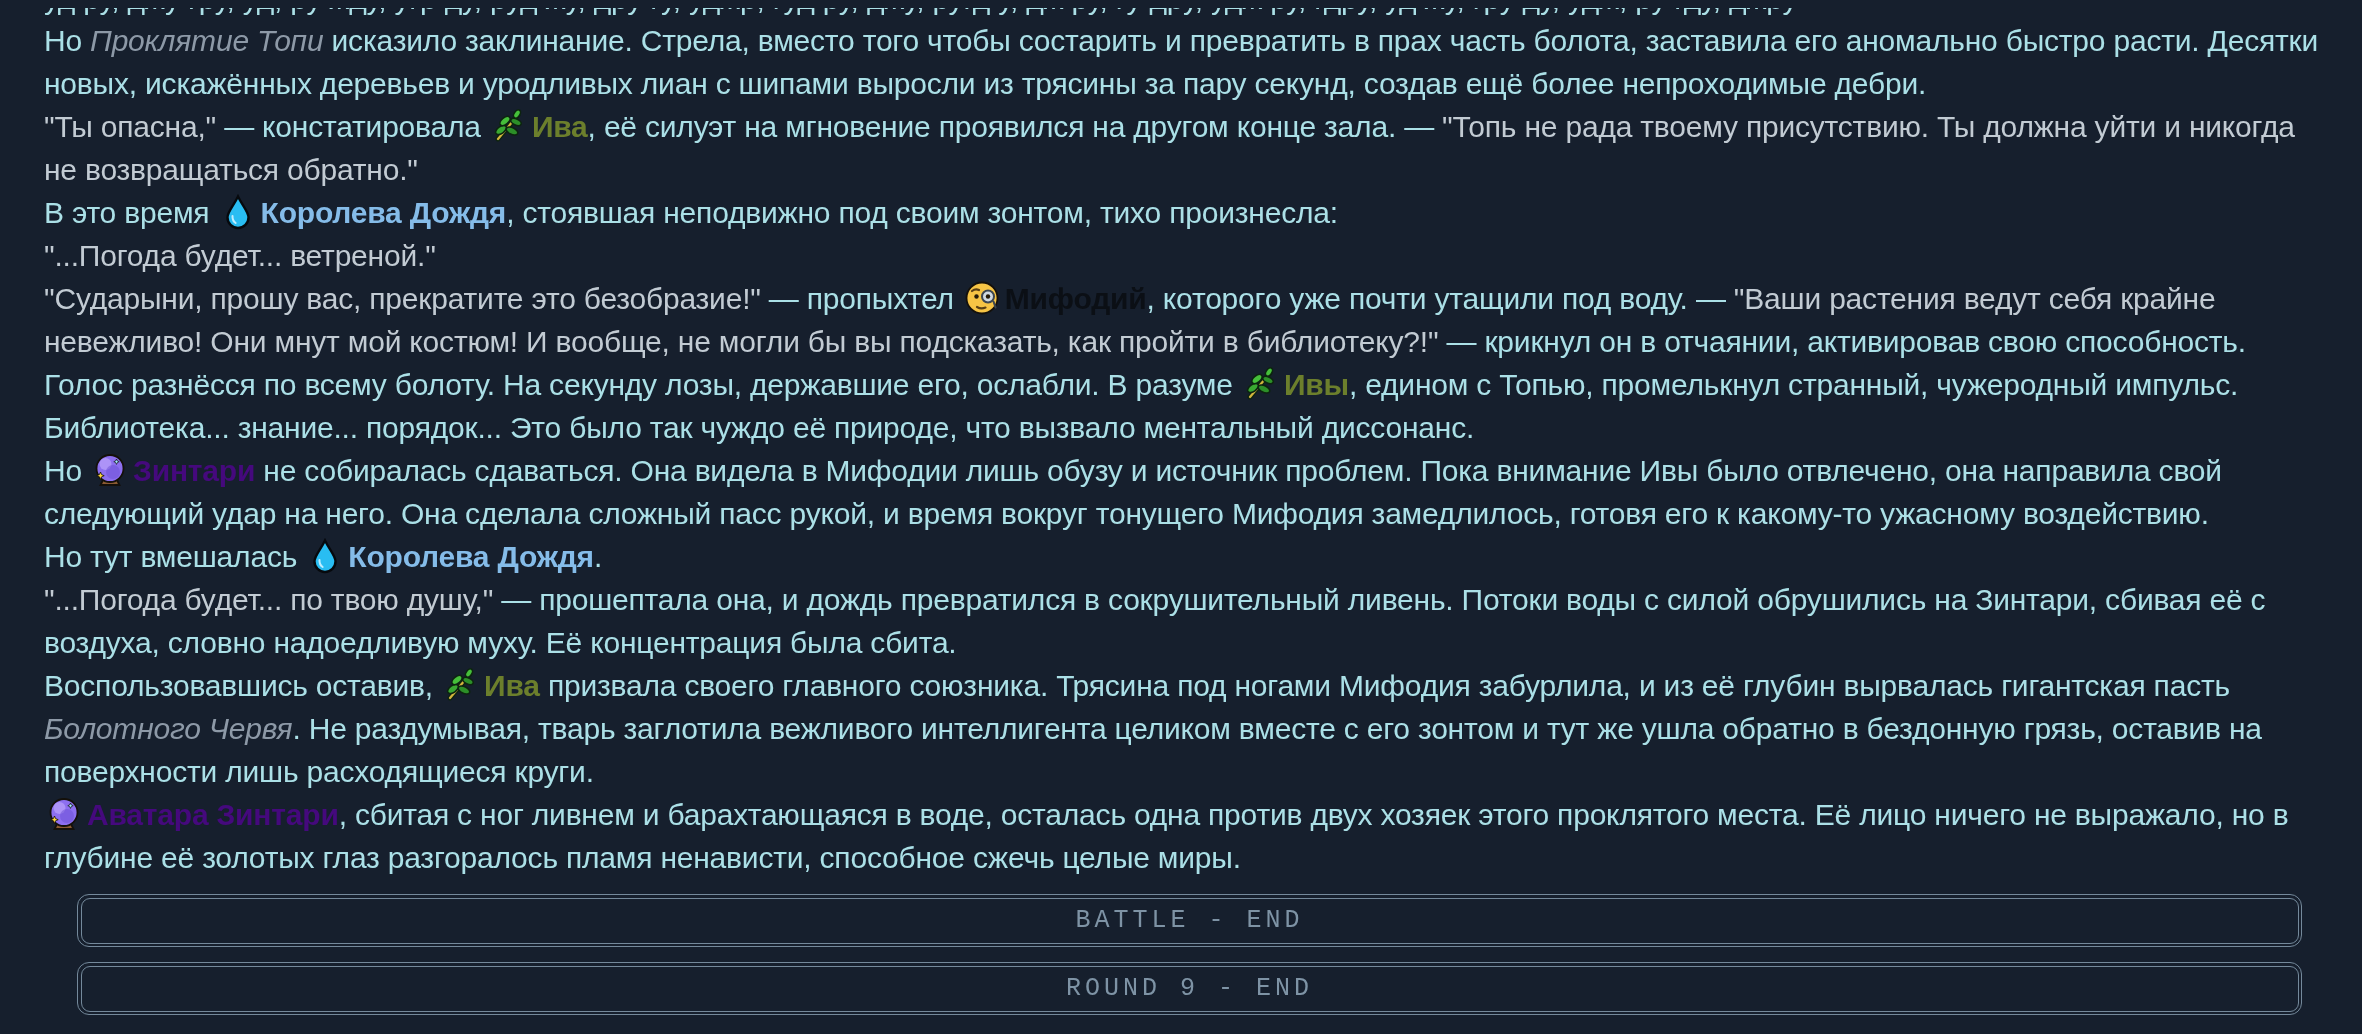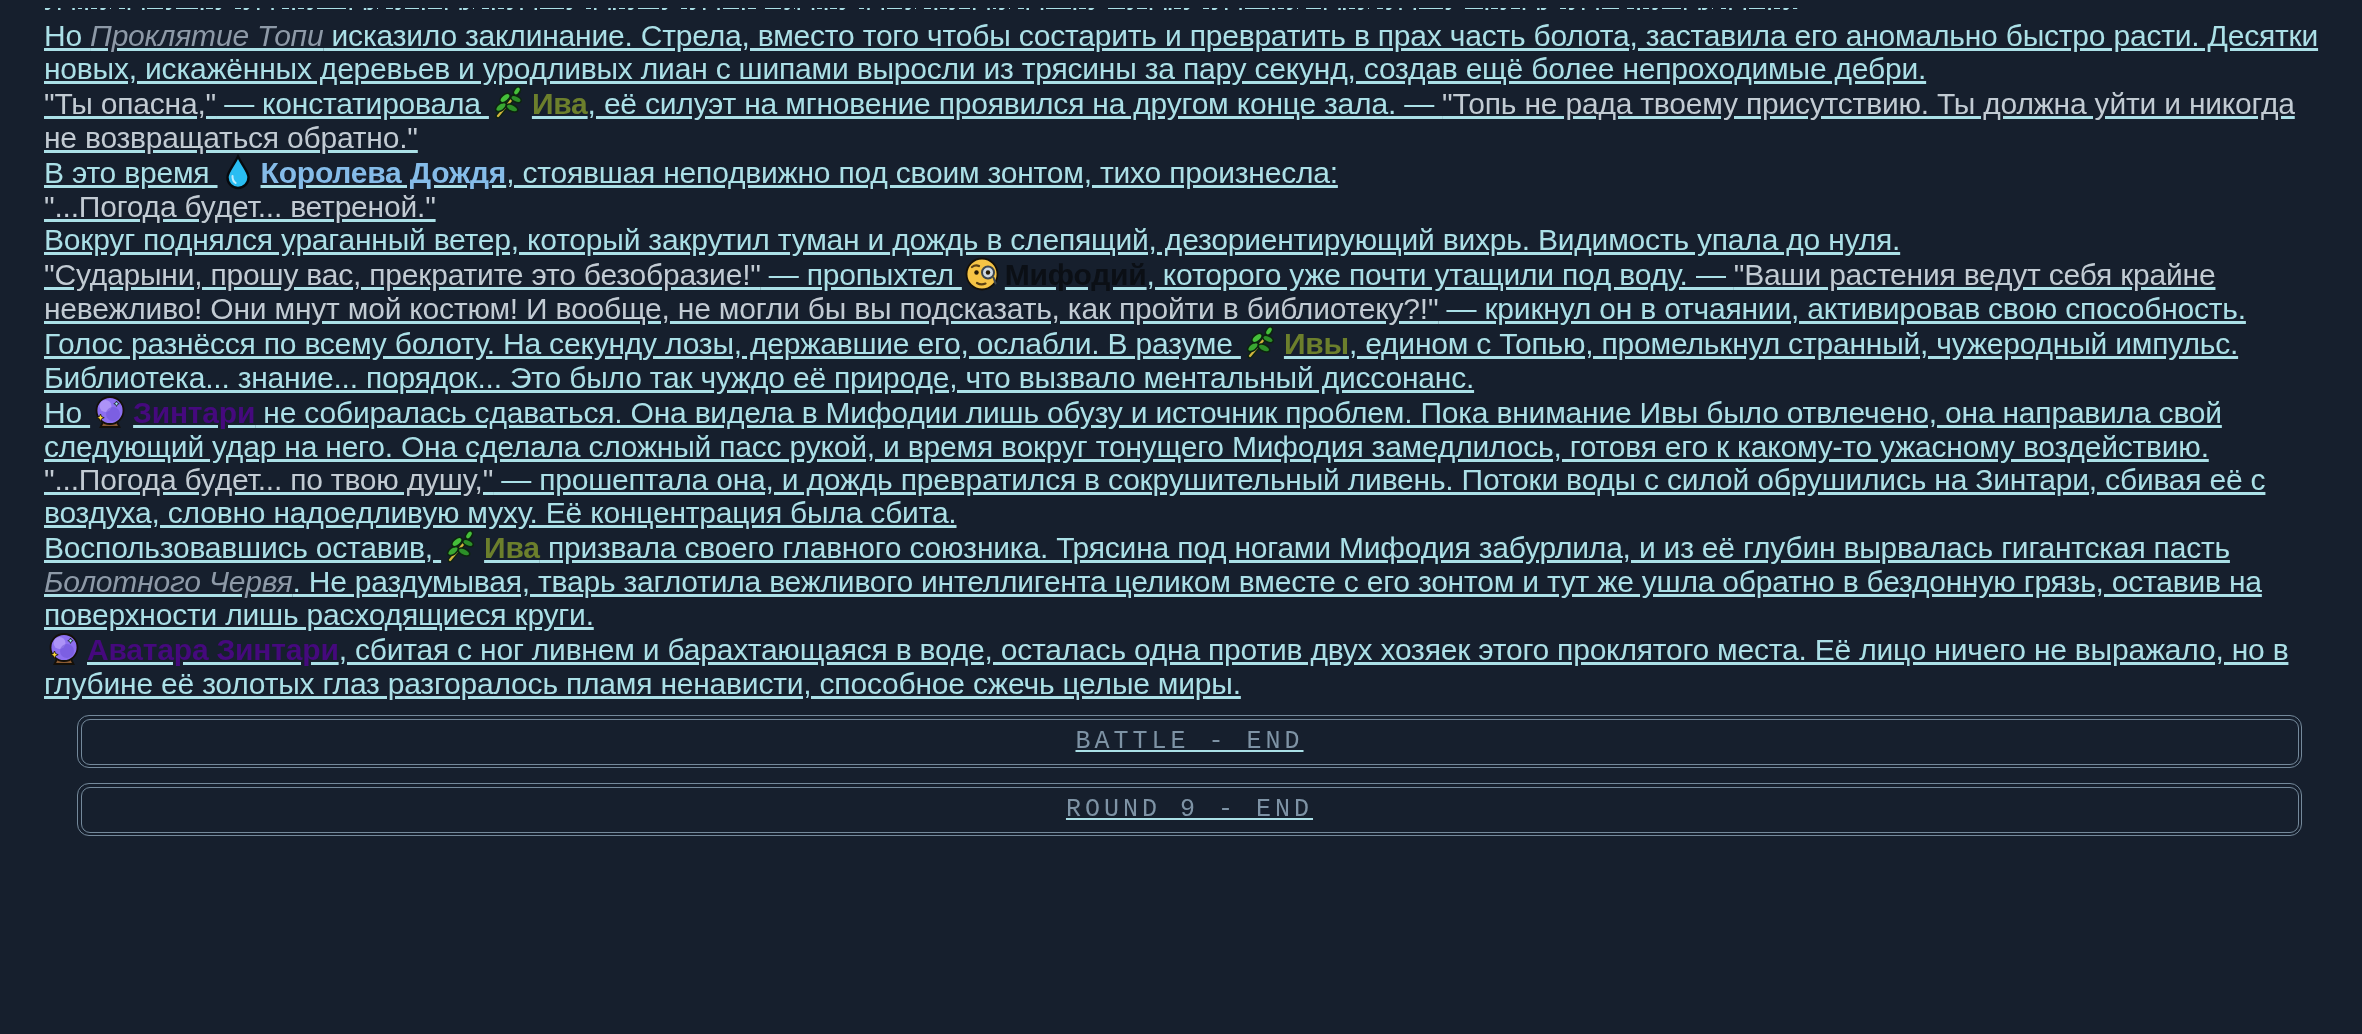--- a/index.html
+++ b/index.html
@@ -7,23 +7,22 @@
     --iva:#6c7f2c; --rain:#85bce9; --mif:#0b0f15; --zin:#45097d;
     --boxline:#74899b; --boxtext:#7e93a5;
   }
   html,body{margin:0;padding:0;background:var(--bg);}
   body{
     width:2362px;height:1034px;overflow:hidden;
     font-family:"Liberation Sans",sans-serif;
   }
   .log{
     padding:8px 30px 0 44px;
-    font-size:30px;line-height:33px;letter-spacing:-0.2px;
+    font-size:30px;line-height:43px;letter-spacing:-0.2px;
     color:var(--narration);
-    text-decoration:underline;
   }
   .clip-strip{height:11px;overflow:hidden;position:relative;}
   .clip-strip .frag{display:block;margin-top:-31px;white-space:nowrap;}
   .p{margin:0;}
   .s-n{color:var(--narration);}
   .s-q{color:var(--quote);}
   .s-t{color:var(--term);font-style:italic;}
   .s-iva{color:var(--iva);font-weight:700;}
   .s-rain{color:var(--rain);font-weight:700;}
   .s-mif{color:var(--mif);font-weight:700;margin-top:16px;}
@@ -65,21 +64,20 @@
       <ellipse cx="14" cy="13" rx="6" ry="3.3" transform="rotate(-40 14 13)" fill="#45bf3a"></ellipse>
       <ellipse cx="25" cy="14" rx="5.6" ry="3.1" transform="rotate(25 25 14)" fill="#2c8f28"></ellipse>
       <ellipse cx="26" cy="6" rx="4.6" ry="2.8" transform="rotate(-55 26 6)" fill="#45bf3a"></ellipse>
     </g>
   </svg></span><span class="s-iva">Ива</span><span class="s-n">, её силуэт на мгновение проявился на другом конце зала. — </span><span class="s-q">"Топь не рада твоему присутствию. Ты должна уйти и никогда не возвращаться обратно."</span></div>
       <div class="p"><span class="s-n">В это время </span><span class="icon"><svg viewBox="0 0 36 36" xmlns="http://www.w3.org/2000/svg">
     <path d="M18 2.5 C13.5 12, 7.5 17.5, 7.5 23.5 a10.5 10.5 0 0 0 21 0 C28.5 17.5, 22.5 12, 18 2.5 Z" fill="#29bdf2" stroke="#06090d" stroke-width="2.4"></path>
     <path d="M12.5 22 a6.5 7.5 0 0 0 3.2 7" stroke="#bfeeff" stroke-width="2" fill="none" stroke-linecap="round"></path>
   </svg></span><span class="s-rain">Королева Дождя</span><span class="s-n">, стоявшая неподвижно под своим зонтом, тихо произнесла:</span></div>
       <div class="p"><span class="s-q">"...Погода будет... ветреной."</span></div>
-      <div class="p"><span class="s-n">Вокруг поднялся ураганный ветер, который закрутил туман и дождь в слепящий, дезориентирующий вихрь. Видимость упала до нуля.</span></div>
       <div class="p"><span class="s-q">"Сударыни, прошу вас, прекратите это безобразие!"</span><span class="s-n"> — пропыхтел </span><span class="icon"><svg viewBox="0 0 36 36" xmlns="http://www.w3.org/2000/svg">
     <circle cx="18" cy="18" r="15.5" fill="#f6c445" stroke="#14100a" stroke-width="1.8"></circle>
     <path d="M8 11 q3.5 -2.8 7 -1" stroke="#5a4015" stroke-width="2.2" fill="none" stroke-linecap="round"></path>
     <circle cx="12.5" cy="16.5" r="2.2" fill="#241a08"></circle>
     <circle cx="24" cy="16.5" r="6" fill="#cfd9e2" stroke="#3c4650" stroke-width="2"></circle>
     <circle cx="24" cy="16.5" r="2.2" fill="#241a08"></circle>
     <path d="M29.5 21.5 l2 6" stroke="#3c4650" stroke-width="2" stroke-linecap="round"></path>
     <path d="M13 27 q4 2.4 8.5 0.6" stroke="#5a4015" stroke-width="2.2" fill="none" stroke-linecap="round"></path>
   </svg></span><span class="s-mif">Мифодий</span><span class="s-n">, которого уже почти утащили под воду. — </span><span class="s-q">"Ваши растения ведут себя крайне невежливо! Они мнут мой костюм! И вообще, не могли бы вы подсказать, как пройти в библиотеку?!"</span><span class="s-n"> — крикнул он в отчаянии, активировав свою способность.</span></div>
       <div class="p"><span class="s-n">Голос разнёсся по всему болоту. На секунду лозы, державшие его, ослабли. В разуме </span><span class="icon"><svg viewBox="0 0 36 36" xmlns="http://www.w3.org/2000/svg">
@@ -94,20 +92,24 @@
     </g>
   </svg></span><span class="s-iva">Ивы</span><span class="s-n">, едином с Топью, промелькнул странный, чужеродный импульс. Библиотека... знание... порядок... Это было так чуждо её природе, что вызвало ментальный диссонанс.</span></div>
       <div class="p"><span class="s-n">Но </span><span class="icon"><svg viewBox="0 0 36 36" xmlns="http://www.w3.org/2000/svg">
     <path d="M11 28 h14 l2.5 5 h-19 Z" fill="#8a5a32" stroke="#14100a" stroke-width="1.8"></path>
     <circle cx="18" cy="16.5" r="13.5" fill="#8d6ff0" stroke="#14100a" stroke-width="1.8"></circle>
     <circle cx="13.5" cy="12" r="6" fill="#b39af8" opacity="0.85"></circle>
     <circle cx="21" cy="20" r="7" fill="#6b4fd4" opacity="0.5"></circle>
     <path d="M8.5 20 l1.1 2.6 2.6 1.1 -2.6 1.1 -1.1 2.6 -1.1 -2.6 -2.6 -1.1 2.6 -1.1 Z" fill="#ffd93b" stroke="#14100a" stroke-width="0.8"></path>
     <path d="M24.5 7 l0.8 1.9 1.9 0.8 -1.9 0.8 -0.8 1.9 -0.8 -1.9 -1.9 -0.8 1.9 -0.8 Z" fill="#9ff0ff" stroke="#14100a" stroke-width="0.7"></path>
   </svg></span><span class="s-zin">Зинтари</span><span class="s-n"> не собиралась сдаваться. Она видела в Мифодии лишь обузу и источник проблем. Пока внимание Ивы было отвлечено, она направила свой следующий удар на него. Она сделала сложный пасс рукой, и время вокруг тонущего Мифодия замедлилось, готовя его к какому-то ужасному воздействию.</span></div>
+      <div class="p"><span class="s-n">Но тут вмешалась </span><span class="icon"><svg viewBox="0 0 36 36" xmlns="http://www.w3.org/2000/svg">
+    <path d="M18 2.5 C13.5 12, 7.5 17.5, 7.5 23.5 a10.5 10.5 0 0 0 21 0 C28.5 17.5, 22.5 12, 18 2.5 Z" fill="#29bdf2" stroke="#06090d" stroke-width="2.4"></path>
+    <path d="M12.5 22 a6.5 7.5 0 0 0 3.2 7" stroke="#bfeeff" stroke-width="2" fill="none" stroke-linecap="round"></path>
+  </svg></span><span class="s-rain">Королева Дождя</span><span class="s-n">.</span></div>
       <div class="p"><span class="s-q">"...Погода будет... по твою душу,"</span><span class="s-n"> — прошептала она, и дождь превратился в сокрушительный ливень. Потоки воды с силой обрушились на Зинтари, сбивая её с воздуха, словно надоедливую муху. Её концентрация была сбита.</span></div>
       <div class="p"><span class="s-n">Воспользовавшись оставив, </span><span class="icon"><svg viewBox="0 0 36 36" xmlns="http://www.w3.org/2000/svg">
     <path d="M7 31 L27 7" stroke="#0d2410" stroke-width="5" fill="none" stroke-linecap="round"></path>
     <path d="M7 31 L27 7" stroke="#d3b53e" stroke-width="2.2" fill="none" stroke-linecap="round"></path>
     <g stroke="#0d2410" stroke-width="1.6">
       <ellipse cx="10" cy="22" rx="6.2" ry="3.4" transform="rotate(-35 10 22)" fill="#3aa832"></ellipse>
       <ellipse cx="21" cy="23" rx="6.2" ry="3.4" transform="rotate(25 21 23)" fill="#2c8f28"></ellipse>
       <ellipse cx="14" cy="13" rx="6" ry="3.3" transform="rotate(-40 14 13)" fill="#45bf3a"></ellipse>
       <ellipse cx="25" cy="14" rx="5.6" ry="3.1" transform="rotate(25 25 14)" fill="#2c8f28"></ellipse>
       <ellipse cx="26" cy="6" rx="4.6" ry="2.8" transform="rotate(-55 26 6)" fill="#45bf3a"></ellipse>

